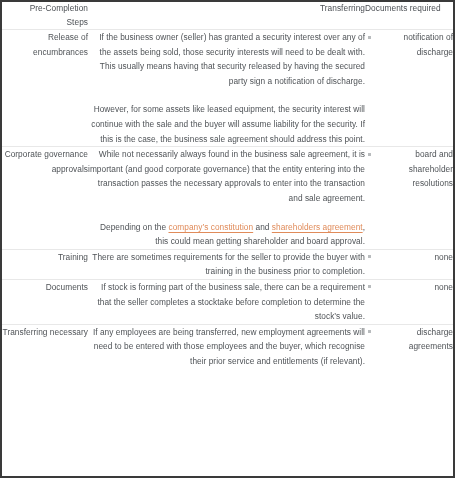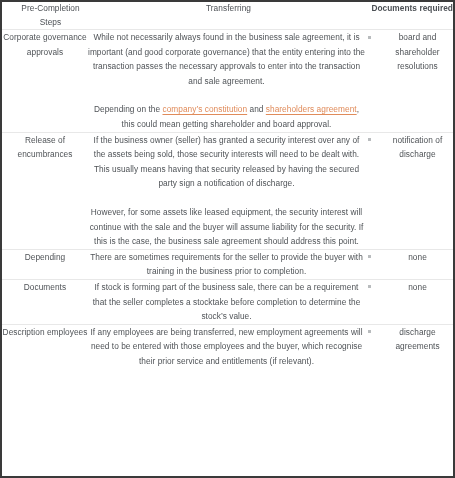--- a/index.html
+++ b/index.html
@@ -26,39 +26,39 @@
     overflow: hidden;
   }
   table.doc-table {
     width: 100%;
     border-collapse: collapse;
     table-layout: fixed;
   }
   table.doc-table th,
   table.doc-table td {
     vertical-align: top;
-    text-align: center;
+    text-align: right;
     padding: 0;
   }
   
   col.c-step { width: 86px; }
   col.c-desc { width: 277px; }
   col.c-docs { width: 88px; }
 
   thead th {
     font-weight: 400;
     font-size: 8.3px;
     line-height: 13.5px;
     color: #4b4f54;
     letter-spacing: 0.05px;
     padding: 9px 6px 12px 0;
   }
   thead th.h-step { padding-left: 11px; }
   thead th.h-desc { padding-left: 4px; }
-  thead th.h-docs { padding-left: 0; text-align: right; font-weight: bold; }
+  thead th.h-docs { padding-left: 0; text-align: left; }
 
   tbody tr.row {
     border-top: 1px solid #e8e8e8;
   }
   tbody td {
     font-size: 8.3px;
     line-height: 14.6px;
     color: #4f5357;
     letter-spacing: 0.04px;
     padding-top: 15px;
@@ -120,45 +120,45 @@
     </colgroup>
     <thead>
       <tr>
         <th class="h-step">Pre-Completion Steps</th>
         <th class="h-desc">Transferring</th>
         <th class="h-docs">Documents required</th>
       </tr>
     </thead>
     <tbody id="table-body">
         <tr class="row">
+          <td class="cell-step">Release of encumbrances</td>
+          <td class="cell-desc">
+            <p><span>If the business owner (seller) has granted a security interest over any of the assets being sold, those security interests will need to be dealt with. This usually means having that security released by having the secured party sign a notification of discharge.</span></p>
+            <p><span>However, for some assets like leased equipment, the security interest will continue with the sale and the buyer will assume liability for the security. If this is the case, the business sale agreement should address this point.</span></p>
+          </td>
+          <td class="cell-docs">
+            <ul class="docs-list">
+              <li><span class="bullet-sq"></span><span>notification of discharge</span></li>
+            </ul>
+          </td>
+        </tr>
+        <tr class="row">
           <td class="cell-step">Corporate governance approvals</td>
           <td class="cell-desc">
             <p><span>While not necessarily always found in the business sale agreement, it is important (and good corporate governance) that the entity entering into the transaction passes the necessary approvals to enter into the transaction and sale agreement.</span></p>
             <p><span>Depending on the </span><a class="doclink" href="#">company’s constitution</a><span> and </span><a class="doclink" href="#">shareholders agreement</a><span>, this could mean getting shareholder and board approval.</span></p>
           </td>
           <td class="cell-docs">
             <ul class="docs-list">
               <li><span class="bullet-sq"></span><span>board and shareholder resolutions</span></li>
             </ul>
           </td>
         </tr>
         <tr class="row">
-          <td class="cell-step">Release of encumbrances</td>
-          <td class="cell-desc">
-            <p><span>If the business owner (seller) has granted a security interest over any of the assets being sold, those security interests will need to be dealt with. This usually means having that security released by having the secured party sign a notification of discharge.</span></p>
-            <p><span>However, for some assets like leased equipment, the security interest will continue with the sale and the buyer will assume liability for the security. If this is the case, the business sale agreement should address this point.</span></p>
-          </td>
-          <td class="cell-docs">
-            <ul class="docs-list">
-              <li><span class="bullet-sq"></span><span>notification of discharge</span></li>
-            </ul>
-          </td>
-        </tr>
-        <tr class="row">
-          <td class="cell-step">Depending</td>
+          <td class="cell-step">Training</td>
           <td class="cell-desc">
             <p><span>There are sometimes requirements for the seller to provide the buyer with training in the business prior to completion.</span></p>
           </td>
           <td class="cell-docs">
             <ul class="docs-list">
               <li><span class="bullet-sq"></span><span>none</span></li>
             </ul>
           </td>
         </tr>
         <tr class="row">
@@ -166,21 +166,21 @@
           <td class="cell-desc">
             <p><span>If stock is forming part of the business sale, there can be a requirement that the seller completes a stocktake before completion to determine the stock’s value.</span></p>
           </td>
           <td class="cell-docs">
             <ul class="docs-list">
               <li><span class="bullet-sq"></span><span>none</span></li>
             </ul>
           </td>
         </tr>
         <tr class="row">
-          <td class="cell-step">Description employees</td>
+          <td class="cell-step">Transferring necessary</td>
           <td class="cell-desc">
             <p><span>If any employees are being transferred, new employment agreements will need to be entered with those employees and the buyer, which recognise their prior service and entitlements (if relevant).</span></p>
           </td>
           <td class="cell-docs">
             <ul class="docs-list">
               <li><span class="bullet-sq"></span><span>discharge agreements</span></li>
             </ul>
           </td>
         </tr>
       </tbody>

